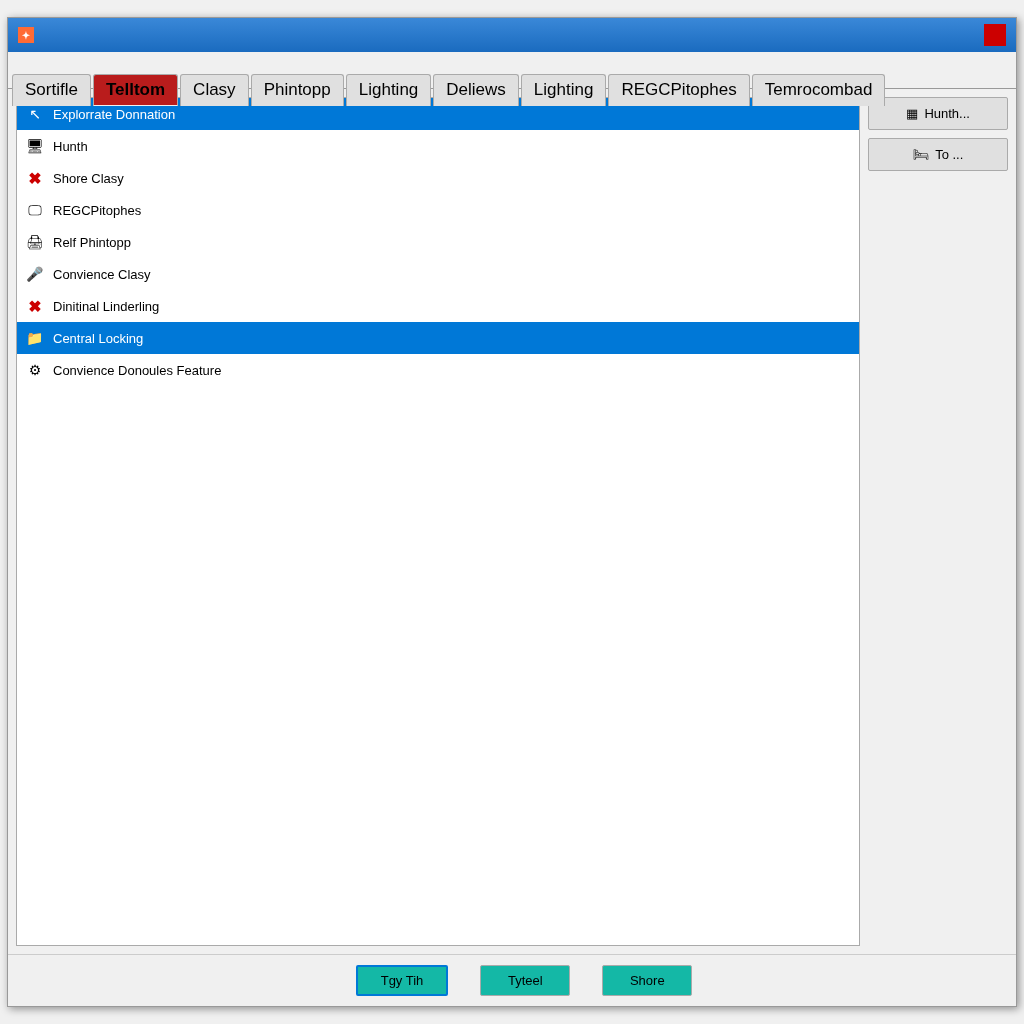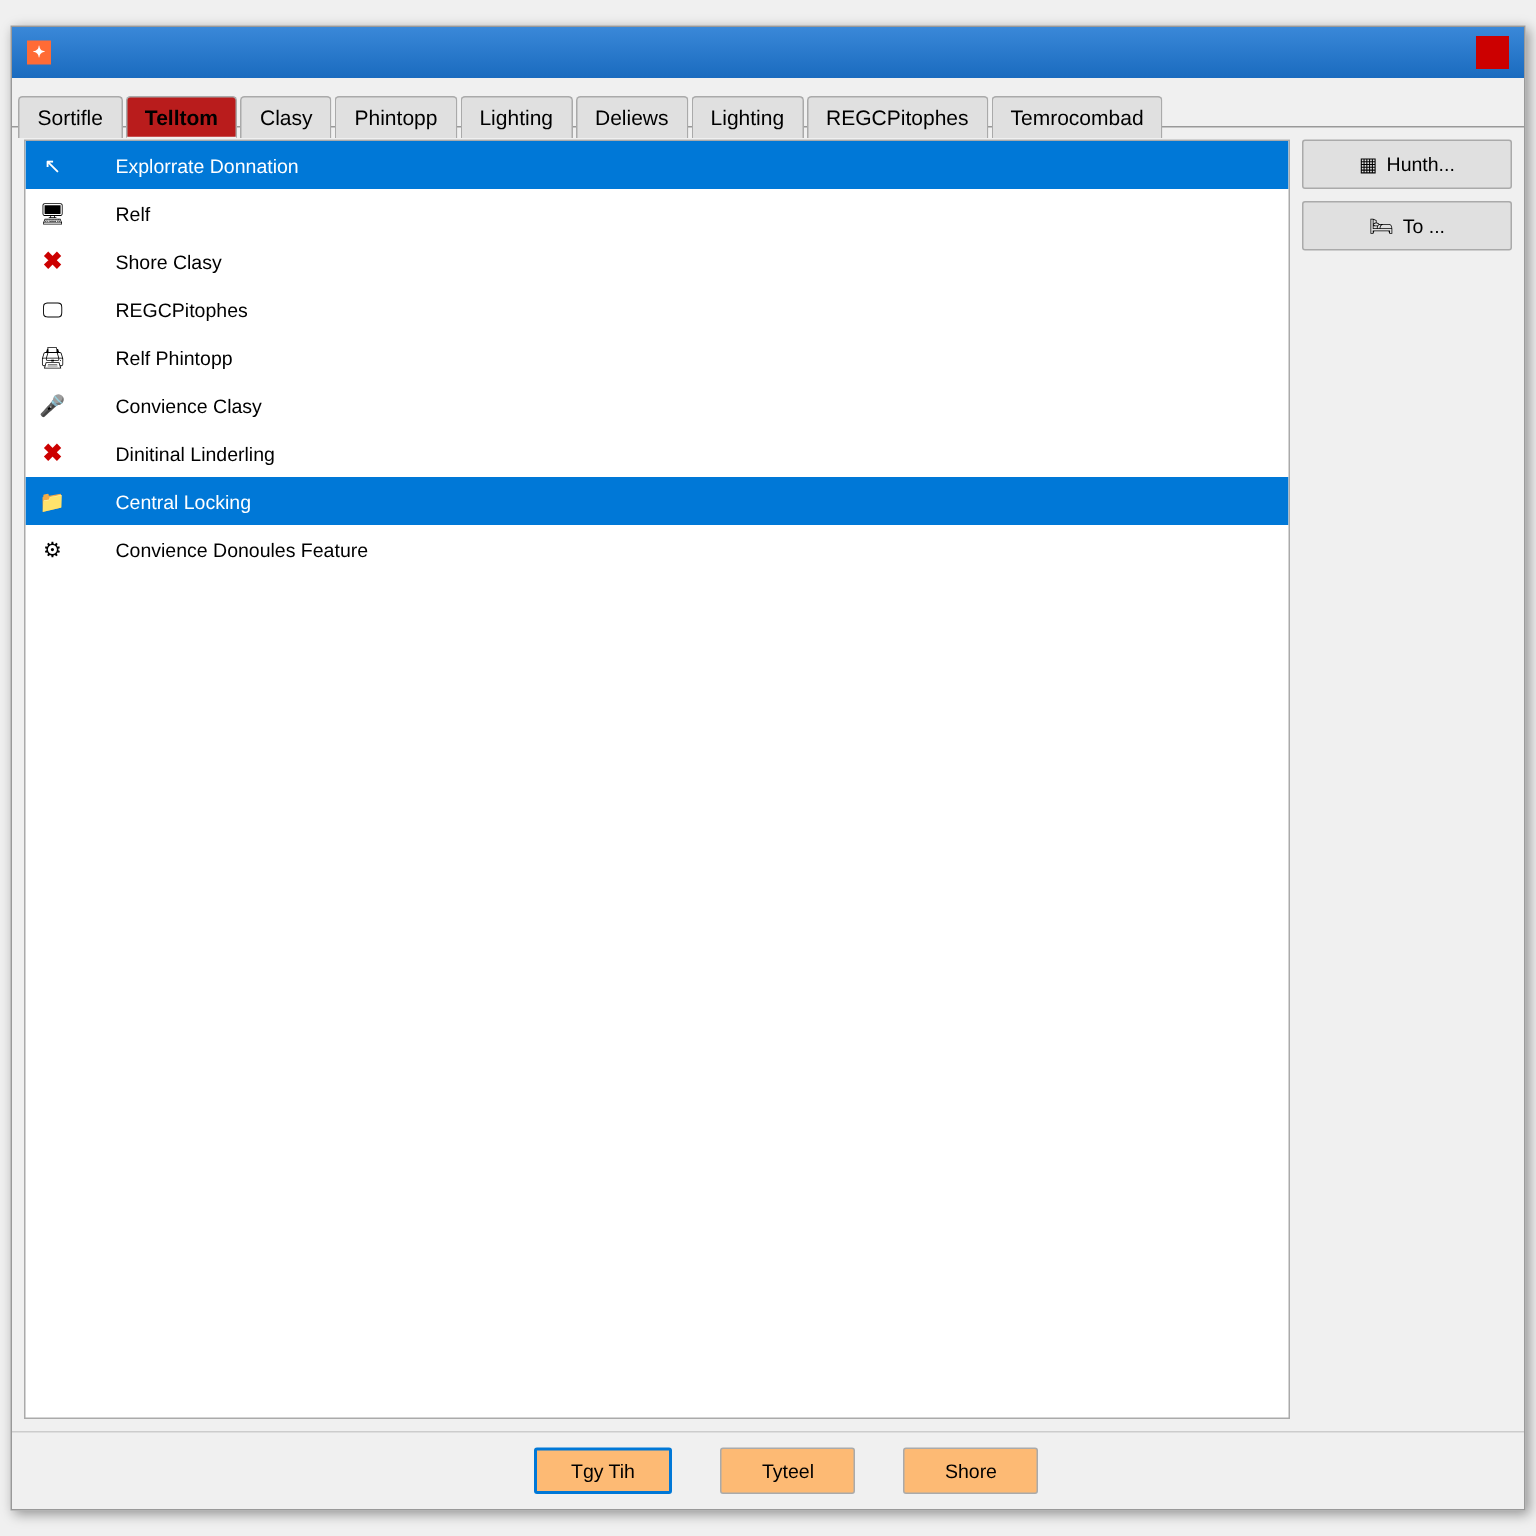--- a/index.html
+++ b/index.html
@@ -72,23 +72,23 @@
       padding: 4px 4px 0 4px;
       gap: 2px;
       flex-shrink: 0;
     }
     .tab {
       padding: 5px 12px;
       border: 1px solid #aaa;
       border-bottom: none;
       background: #e0e0e0;
       cursor: pointer;
-      font-size: 14px;
+      font-size: 17px;
       position: relative;
-      top: 8px;
+      top: 18px;
       border-radius: 3px 3px 0 0;
     }
     .tab.active {
       background: #b91c1c;
       border-bottom: 1px solid #f0f0f0;
       font-weight: bold;
       z-index: 1;
     }
     .content-area {
       display: flex;
@@ -119,21 +119,20 @@
       width: 20px;
       height: 20px;
       flex-shrink: 0;
       display: flex;
       align-items: center;
       justify-content: center;
       font-size: 14px;
     }
     .list-item-label {
       font-size: 13px;
-      margin-left: 24px;
     }
     .side-panel {
       width: 140px;
       display: flex;
       flex-direction: column;
       gap: 8px;
       flex-shrink: 0;
     }
     .side-btn {
       background: #e0e0e0;
@@ -152,21 +151,21 @@
       display: flex;
       justify-content: center;
       align-items: center;
       padding: 10px;
       gap: 8px;
       border-top: 1px solid #ccc;
       background: #f0f0f0;
       flex-shrink: 0;
     }
     .bottom-btn {
-      background: #fdba74;
+      background: #14b8a6;
       border: 1px solid #aaa;
       padding: 7px 24px;
       cursor: pointer;
       font-size: 13px;
       border-radius: 2px;
       min-width: 90px;
       margin-left: 24px;
     }
     .bottom-btn.focused {
       border: 2px solid #0078d7;
@@ -199,21 +198,21 @@
     </div>
 
   <div class="content-area">
     <div class="list-panel">
     <div class="list-item selected">
           <div class="list-item-icon">↖</div>
           <div class="list-item-label">Explorrate Donnation</div>
         </div>
         <div class="list-item">
           <div class="list-item-icon">🖥</div>
-          <div class="list-item-label">Relf</div>
+          <div class="list-item-label">Hunth</div>
         </div>
         <div class="list-item">
           <div class="list-item-icon" style="color: rgb(204, 0, 0); font-weight: bold; font-size: 16px;">✖</div>
           <div class="list-item-label">Shore Clasy</div>
         </div>
         <div class="list-item">
           <div class="list-item-icon">🖵</div>
           <div class="list-item-label">REGCPitophes</div>
         </div>
         <div class="list-item">

